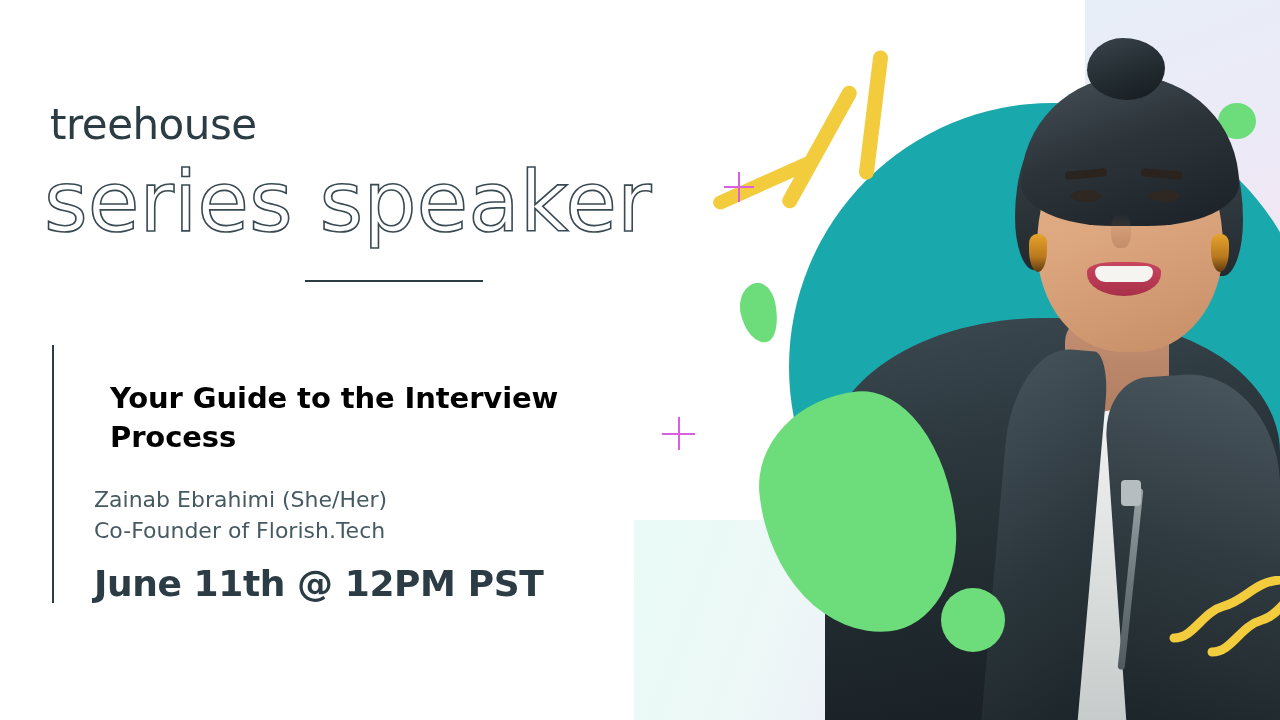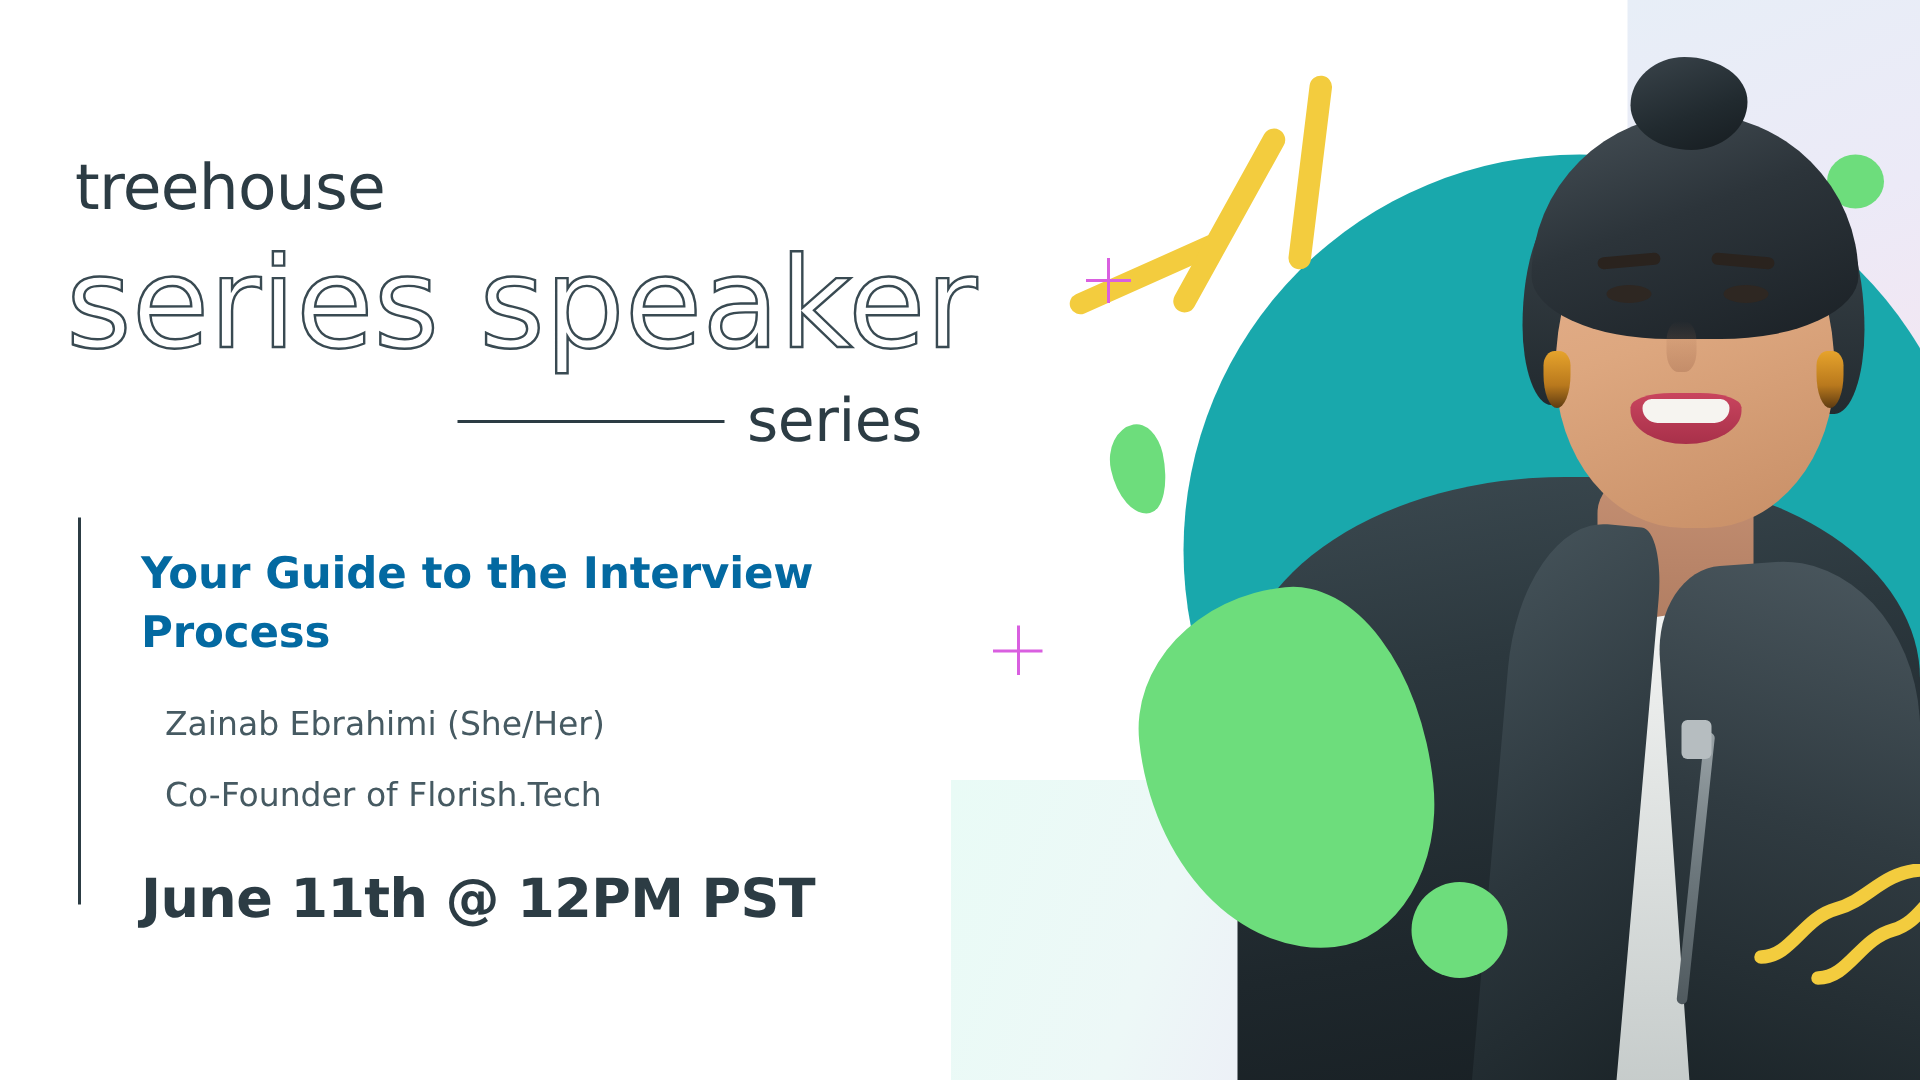--- a/index.html
+++ b/index.html
@@ -292,32 +292,32 @@
     left: 52px;
     top: 345px;
     height: 258px;
     border-left: 2px solid #2c3c44;
     padding-left: 40px;
     box-sizing: border-box;
   }
   #talk-title {
     font-size: 29px;
     font-weight: 600;
-    color: #0369a1;
+    color: #000000;
     line-height: 1.33;
     letter-spacing: -0.1px;
-    margin: 0;
+    margin: 16px;
     padding-top: 18px;
   }
   #speaker-name, #speaker-role {
     font-size: 22px;
     font-weight: 400;
     color: #465a62;
     line-height: 1.42;
-    margin: 16px;
+    margin: 0;
     letter-spacing: 0px;
   }
   #speaker-name { padding-top: 12px; }
   #event-datetime {
     font-size: 36px;
     font-weight: 700;
     color: #2c3c44;
     line-height: 1;
     margin: 0;
     padding-top: 19px;
@@ -384,21 +384,20 @@
     </div>
 
   <div id="content">
 
     <div id="brand">treehouse</div>
 
     <div id="headline-outline">series speaker</div>
 
     <div id="series-row">
       <div id="series-rule"></div>
-      <div id="series-word">series</div>
     </div>
 
     <div id="detail-block">
       <div id="talk-title">Your Guide to the Interview Process</div>
       <div id="speaker-name">Zainab Ebrahimi (She/Her)</div>
       <div id="speaker-role">Co-Founder of Florish.Tech</div>
       <div id="event-datetime">June 11th @ 12PM PST</div>
     </div>
 
   </div>

